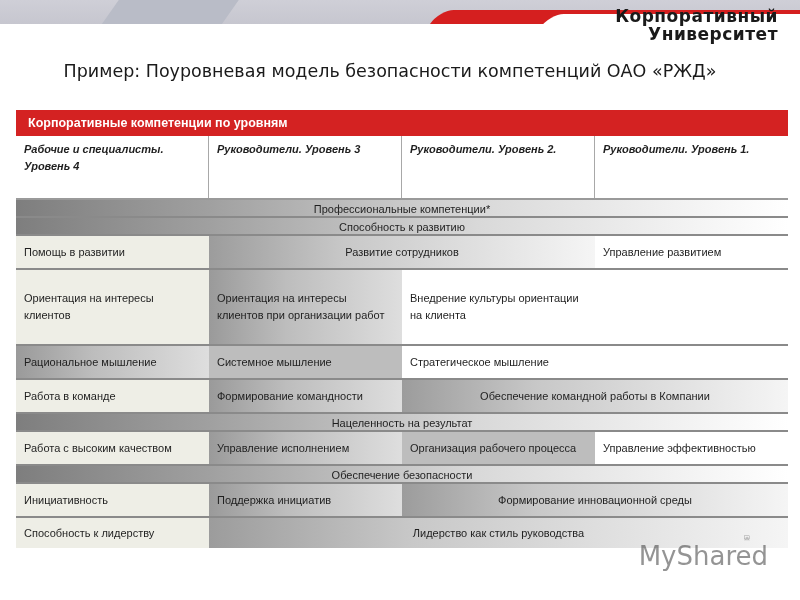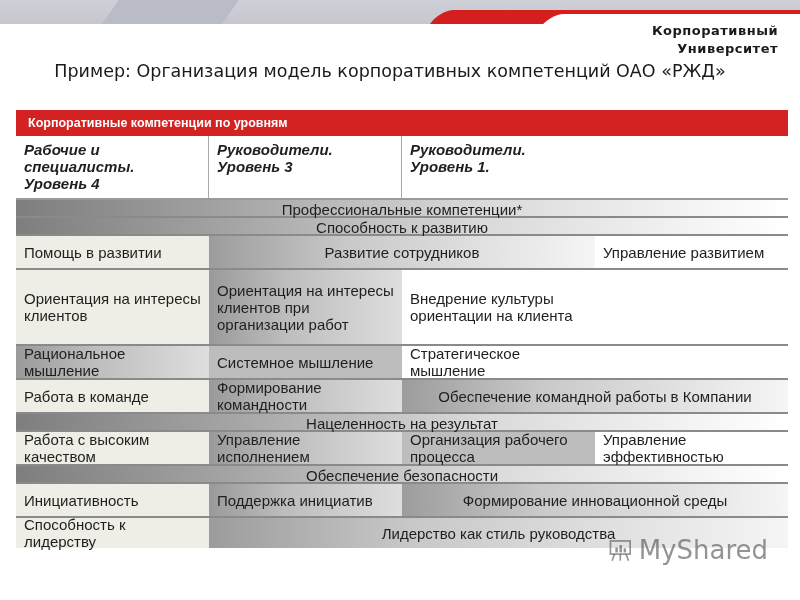--- a/index.html
+++ b/index.html
@@ -2,27 +2,27 @@
 <html><head>
 <meta charset="utf-8">
 <style>
   html, body { margin:0; padding:0; }
   body { width:800px; height:600px; background:#ffffff; position:relative; overflow:hidden; font-family:"Liberation Sans", sans-serif; }
   .banner-slant { position:absolute; left:110px; top:0; width:120px; height:25px; background:#b9bcc7; transform:skewX(-35deg); }
   .banner-light { position:absolute; left:0; top:0; width:800px; height:25px; background:linear-gradient(180deg,#cfcfd7,#c6c6cf); }
   .red-swoosh { position:absolute; left:430px; top:10px; width:380px; height:14px; background:#d51f1f; border-top-left-radius:22px; transform:skewX(-35deg); transform-origin:left bottom; }
   .white-under { position:absolute; left:0; top:24px; width:800px; height:60px; background:#fff; }
   .white-cut { position:absolute; left:540px; top:14px; width:270px; height:14px; background:#fff; border-top-left-radius:20px; transform:skewX(-35deg); transform-origin:left bottom; }
-  .logo { position:absolute; right:22px; top:22px; text-align:right; font-family:"DejaVu Sans", sans-serif; font-weight:bold; font-size:13px; line-height:18px; color:#1a1a1a; letter-spacing:0.5px; }
+  .logo { position:absolute; right:22px; top:7px; text-align:right; font-family:"DejaVu Sans", sans-serif; font-weight:bold; font-size:17px; line-height:18px; color:#1a1a1a; letter-spacing:0.5px; }
   .title { position:absolute; left:30px; top:60px; width:720px; text-align:center; font-family:"DejaVu Sans", sans-serif; font-size:17.5px; line-height:22px; color:#1a1a1a; }
 
   .table { position:absolute; left:16px; top:110px; width:772px; }
   .hdr-red { height:26px; background:#d42222; color:#fff; font-weight:bold; font-size:12.5px; line-height:26px; padding-left:12px; box-sizing:border-box; }
   .row { display:flex; width:772px; position:relative; box-sizing:border-box; border-bottom:2px solid #8a8a8a; }
-  .cell { box-sizing:border-box; padding:9px 8px; font-size:15px; line-height:17px; color:#1f1f1f; display:flex; align-items:center; }
+  .cell { box-sizing:border-box; padding:9px 8px; font-size:11px; line-height:17px; color:#1f1f1f; display:flex; align-items:center; }
   .c1 { width:193px; }
   .c2 { width:193px; }
   .c3 { width:193px; }
   .c4 { width:193px; }
   .span2 { width:386px; justify-content:center; text-align:center; }
   .span3 { width:579px; justify-content:center; text-align:center; }
   .full { width:772px; justify-content:center; text-align:center; }
 
   .levels { height:64px; background:#fff; border-bottom:2px solid #9a9a9a; }
   .levels .cell { font-style:italic; font-weight:bold; align-items:flex-start; padding-top:5px; border-right:1px solid #a8a8a8; }
@@ -32,45 +32,46 @@
   .light { background:#ededE6; background:#eeeee6; }
   .gray { background:linear-gradient(90deg,#9a9a9a 0%,#bdbdbd 40%,#dedede 100%); }
   .mid { background:#bdbdbd; }
   .white { background:#ffffff; }
   .grad-span { background:linear-gradient(90deg,#9c9c9c 0%,#c8c8c8 35%,#f5f5f5 100%); }
 
   .h44 { height:34px; }
   .h58 { height:76px; }
   .h30 { height:30px; }
 
-  .watermark { position:absolute; left:608px; top:535px; width:160px; height:36px; display:flex; align-items:flex-start; color:rgba(60,60,60,0.55); font-size:26px; font-family:"DejaVu Sans", sans-serif; }
+  .watermark { position:absolute; left:608px; top:535px; width:160px; height:36px; display:flex; align-items:flex-end; color:rgba(60,60,60,0.55); font-size:26px; font-family:"DejaVu Sans", sans-serif;flex-direction:column; }
   .watermark .ico { width:30px; height:30px; margin-right:6px; }
 </style>
 </head>
 <body>
 
 <div class="banner-light"></div>
 <div class="banner-slant"></div>
 <div class="red-swoosh"></div>
 <div class="white-under"></div>
 <div class="white-cut"></div>
 
 <div class="logo">
   <div>Корпоративный</div>
   <div>Университет</div>
 </div>
 
-<div class="title">Пример: Организация модель корпоративных компетенций ОАО «РЖД»</div>
+<div class="title">Пример: Поуровневая модель безопасности компетенций ОАО «РЖД»</div>
 
 <div class="table">
   <div class="hdr-red">Корпоративные компетенции по уровням</div>
 
   <div class="row levels">
     <div class="cell c1">Рабочие и специалисты. Уровень 4</div>
     <div class="cell c2">Руководители. Уровень 3</div>
+    <div class="cell c3">Руководители. Уровень 2.</div>
     <div class="cell c4">Руководители. Уровень 1.</div>
   </div>
 
   <div class="row cat">
     <div class="cell full">Профессиональные компетенции*</div>
   </div>
   <div class="row cat">
     <div class="cell full">Способность к развитию</div>
   </div>
 

